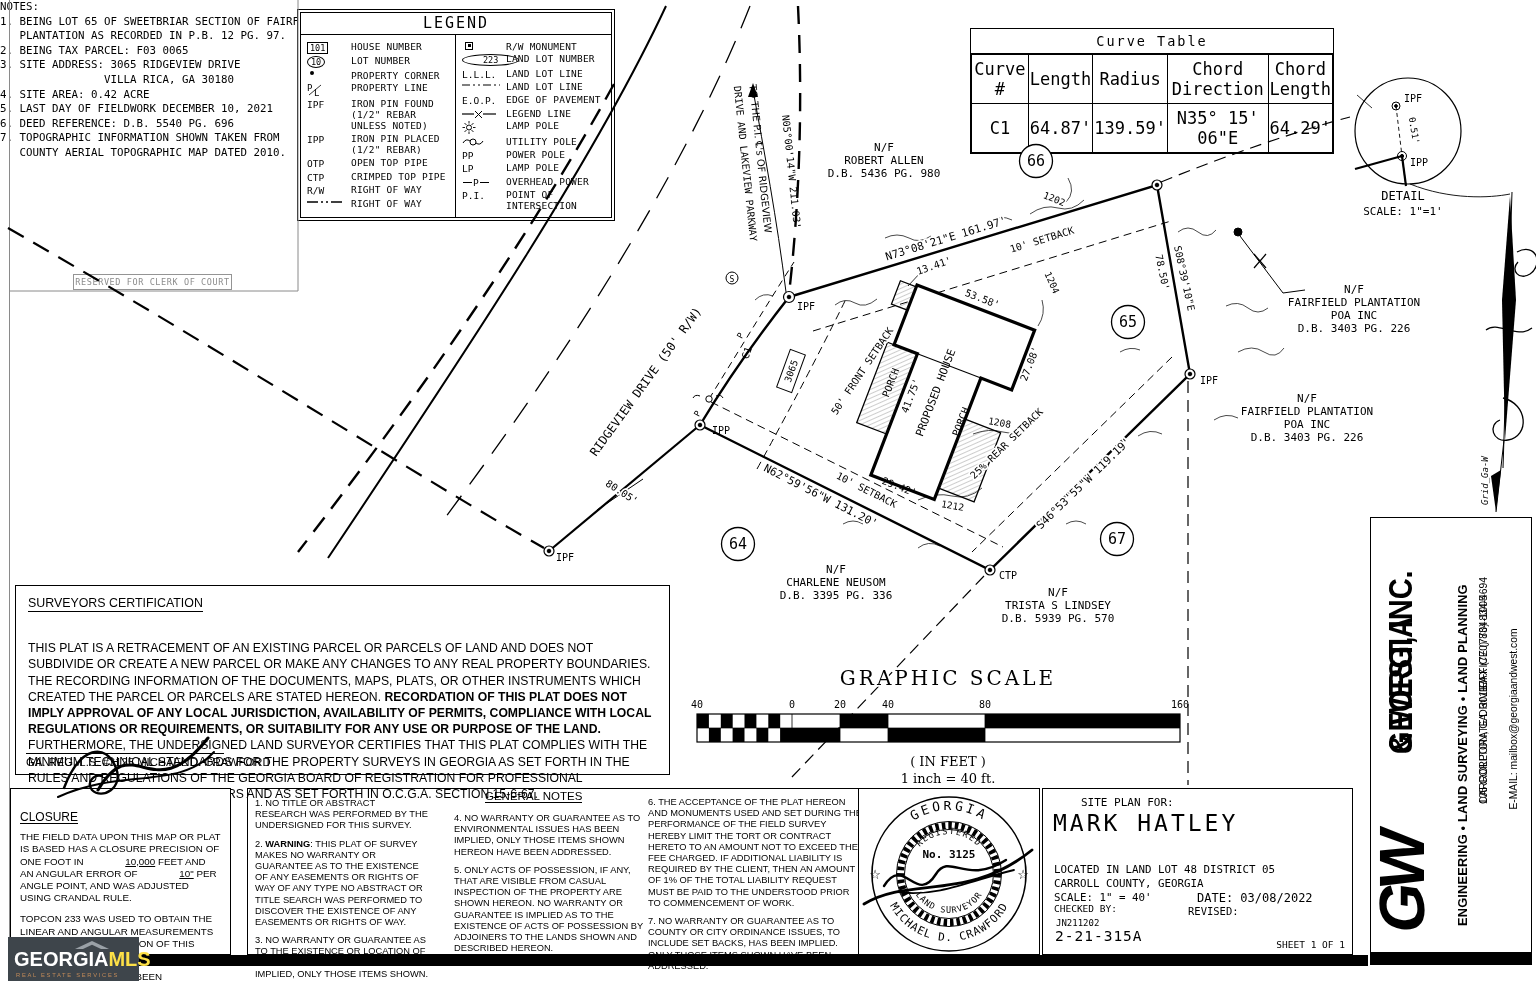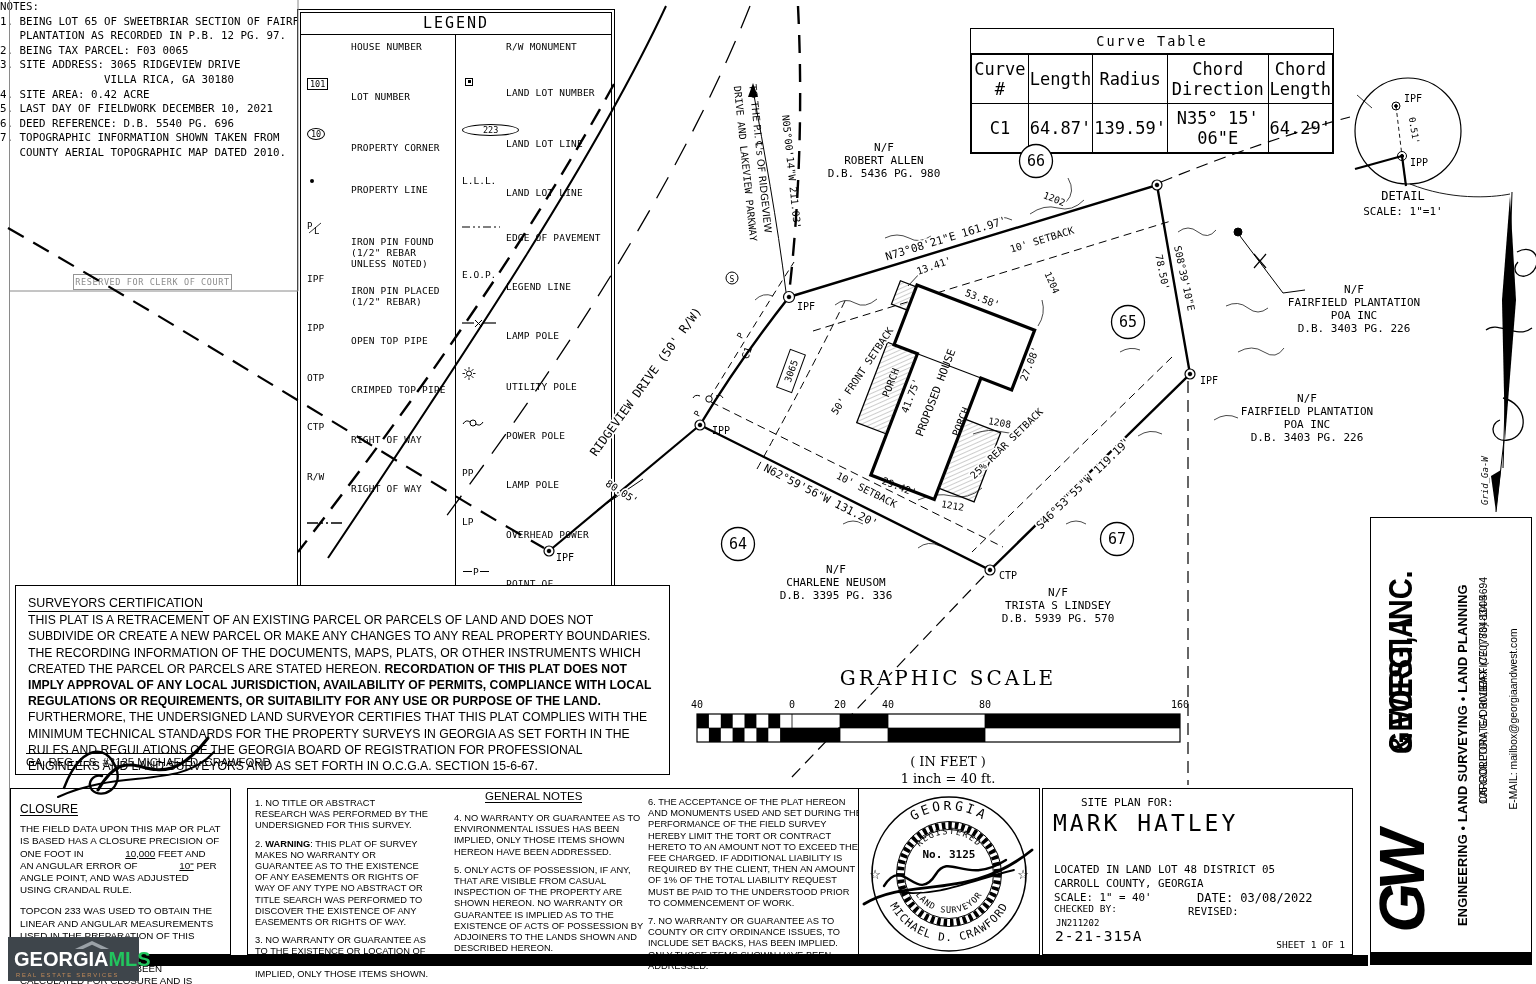--- a/index.html
+++ b/index.html
@@ -7,21 +7,21 @@
           font-family:"DejaVu Sans Mono",monospace;color:#000;}
   #canvas *{box-sizing:border-box;}
   .panel{position:absolute;background:#fff;}
   
   #legend{left:297px;top:9px;width:318px;border:1.5px solid #000;padding:2px;z-index:2;}
   #legend .ltitle{border:1px solid #000;border-bottom:none;text-align:center;font-size:15px;letter-spacing:2px;padding:1px 0 2px;}
   #legend .lbody{border:1px solid #000;display:flex;}
   #legend .lcol{padding:4px 0 4px 4px;width:50%;}
   #legend .lcol.first{border-right:1px solid #000;}
   .lrow{display:flex;align-items:flex-start;margin:1.5px 0;}
-  .lsym{width:46px;flex:none;font-size:9.5px;padding-left:2px;padding-top:1px;display:flex;align-items:center;margin-top:36px;}
+  .lsym{width:46px;flex:none;font-size:9.5px;padding-left:2px;padding-top:1px;display:flex;align-items:center;}
   .llab{font-size:9.5px;line-height:11.3px;white-space:pre-line;letter-spacing:0.2px;}
   .sym-box{border:1px solid #000;padding:0 2px;font-size:8.5px;}
   .sym-circ{border:1px solid #000;border-radius:50%;padding:0 3px;font-size:8.5px;}
   .sym-oval{border:1px solid #000;border-radius:50%;padding:0 20px;font-size:8.5px;}
   .sym-dot{width:4px;height:4px;border:2.6px solid #000;border-radius:50%;margin-left:3px;}
   .sym-sqdot{width:8px;height:8px;border:1px solid #000;margin-left:3px;display:flex;align-items:center;justify-content:center;}
   .sym-sqdot i{width:3px;height:3px;background:#000;}
   .sym-ovh{display:flex;align-items:center;font-size:9.5px;}
   .sym-ovh i{display:inline-block;width:9px;border-top:1.3px solid #000;margin:0 1px;}
   
@@ -30,27 +30,27 @@
   #curvebox table{border-collapse:collapse;width:100%;}
   #curvebox th,#curvebox td{border:1px solid #000;font-weight:normal;font-size:17px;text-align:center;padding:4px 1px;}
   
   #reserved-label{left:73px;top:274px;width:159px;border:1px solid #949494;color:#8d8d8d;
      font-size:8.5px;text-align:center;padding:2px 0;letter-spacing:0.6px;z-index:2;}
   #notes{left:14px;top:300px;width:336px;font-size:10.8px;line-height:14.6px;z-index:2;}
   #notes .nitem{white-space:pre-wrap;}
   
   #cert{left:15px;top:585px;width:655px;height:190px;border:1.6px solid #000;padding:9px 12px;
         font-family:"Liberation Sans",sans-serif;font-size:12.2px;line-height:16.2px;z-index:2;}
-  #cert .ctit{display:inline-block;border-bottom:1px solid #000;margin-bottom:0;font-size:12.4px;}
+  #cert .ctit{display:inline-block;border-bottom:1px solid #000;margin-bottom:28px;font-size:12.4px;}
   #cert b{font-weight:bold;}
   #cert .sig-rule{position:absolute;left:10px;bottom:20px;width:198px;border-top:1.3px solid #000;}
   #cert .sig-name{position:absolute;left:10px;bottom:4px;font-size:11.3px;}
   
   .bbox{border:1.6px solid #000;z-index:2;font-family:"Liberation Sans",sans-serif;}
-  #closure{left:10px;top:788px;width:221px;height:167px;padding:14px 9px;font-size:9.8px;line-height:12.2px;}
+  #closure{left:10px;top:788px;width:221px;height:167px;padding:22px 9px;font-size:9.8px;line-height:12.2px;}
   #closure .ctit{display:inline-block;border-bottom:1px solid #000;font-size:12px;margin-bottom:7px;}
   #closure p{margin:0 0 9px 0;}
   .u{text-decoration:underline;margin-left:39px;}
   #gnotes{left:247px;top:788px;width:627px;height:167px;position:absolute;font-size:9.3px;line-height:11.2px;}
   #gnotes .gtit{position:absolute;left:237px;top:2px;border-bottom:1px solid #000;font-size:11.5px;}
   #gnotes .gcol{position:absolute;}
   #gnotes p{margin:0 0 7px 0;}
   #gcol1{left:7px;top:9px;width:174px;}
   #gcol2{left:206px;top:24px;width:191px;}
   #gcol3{left:400px;top:8px;width:215px;}
@@ -80,21 +80,21 @@
   .fw-serv{left:28px;top:84px;font-size:12.8px;font-weight:bold;letter-spacing:0.2px;}
   .fw-addr{left:150px;top:106px;font-size:10.3px;line-height:14px;text-align:left;}
   .fw-phone{left:266px;top:106px;width:136px;font-size:10.3px;line-height:14px;text-align:right;}
   .fw-mail{left:100px;top:137px;width:270px;font-size:10.3px;text-align:center;}
   
   .blackbar{position:absolute;background:#000;z-index:3;}
   #mls{position:absolute;left:8px;top:937px;width:131px;height:44px;background:#3e454b;z-index:20;}
   #mls .roof{position:absolute;left:66px;top:3px;}
   #mls .name{position:absolute;left:6px;top:11px;font-family:"Liberation Sans",sans-serif;
              font-size:20px;font-weight:bold;letter-spacing:0px;}
-  #mls .n1{color:#ffffff;} #mls .n2{color:#22c55e;}
+  #mls .n1{color:#ffffff;} #mls .n2{color:#fde047;}
   #mls .tag{position:absolute;left:8px;bottom:3px;font-family:"Liberation Sans",sans-serif;
             font-size:5.8px;letter-spacing:1.7px;color:#c08a59;}
   
   #map{position:absolute;left:0;top:0;z-index:5;pointer-events:none;}
   #map text{font-family:"DejaVu Sans Mono",monospace;fill:#000;}
   .f8{font-size:8px;}.f85{font-size:8.5px;}.f9{font-size:9px;}.f95{font-size:9.5px;}
   .f10{font-size:10px;}.f11{font-size:11px;}.f12{font-size:12px;}.f13{font-size:13px;}
   .f15{font-size:15px;}.f20{font-size:20px;letter-spacing:3px;}
   .mid{text-anchor:middle;}
   .serif{font-family:"DejaVu Serif",serif !important;}

